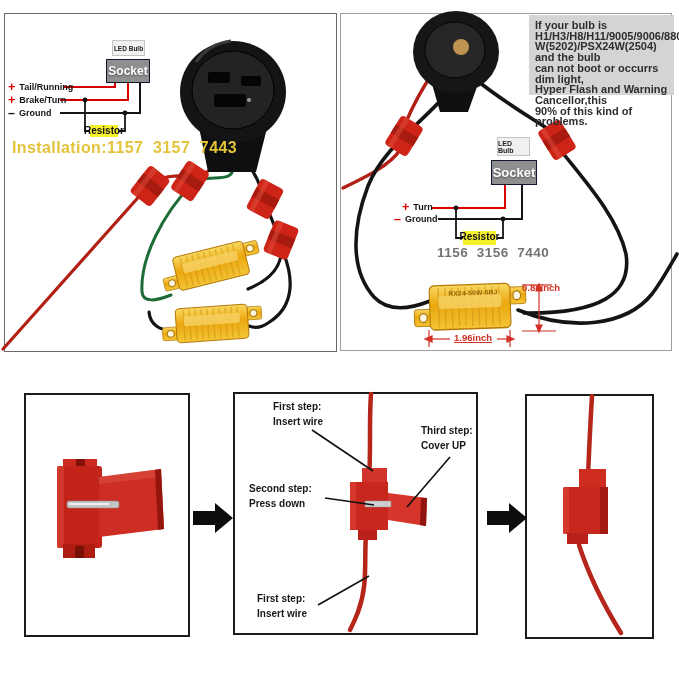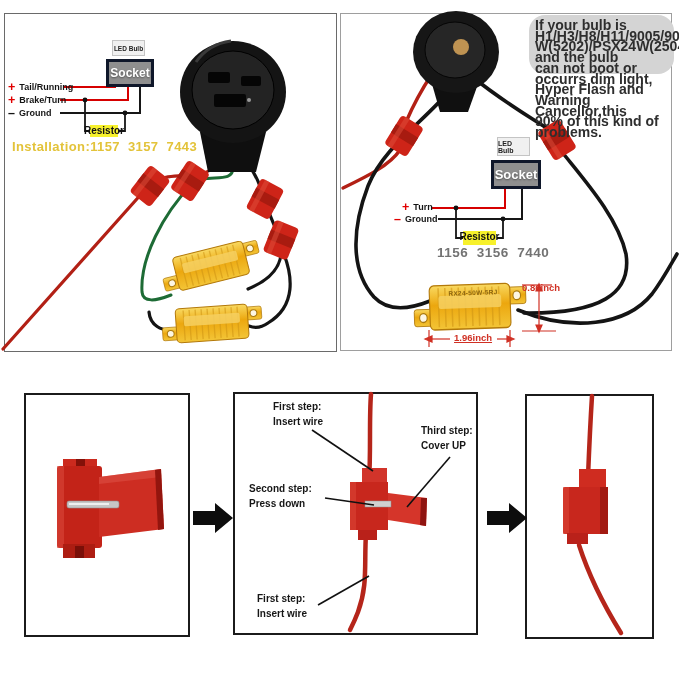--- a/index.html
+++ b/index.html
@@ -14,28 +14,28 @@
   svg.layer{position:absolute;left:0;top:0;pointer-events:none;}
   .row{position:absolute;display:flex;align-items:center;gap:4px;font-weight:bold;
        font-size:9px;color:#141414;white-space:nowrap;}
   .sign{font-size:12.5px;font-weight:bold;line-height:1;}
   .sign-red{color:#e10000;}
   .sign-black{color:#141414;}
   .ledbox{position:absolute;background:#f0f0f0;border:1px solid #c4c4c4;color:#222;
           font-weight:bold;display:flex;align-items:center;justify-content:center;}
   .socketbox{position:absolute;background:#8f8f8f;color:#fff;font-weight:bold;
              display:flex;align-items:center;justify-content:center;
-             text-shadow:0 1px 2px rgba(0,0,0,.45);border:3px solid #0f172a;}
+             text-shadow:0 1px 2px rgba(0,0,0,.45);border:1px solid #0f172a;}
   .resistor-tag{position:absolute;background:#f7f12c;color:#111;font-weight:bold;
                 font-size:10px;display:flex;justify-content:center;}
   .installation{position:absolute;left:12px;top:139px;color:#e3c33a;font-weight:bold;
-                font-size:13px;white-space:pre;letter-spacing:.4px;}
-  .infobox{position:absolute;left:529px;top:15px;width:145px;height:59px;background:#d4d4d4;
-           color:#2e2e2e;font-weight:bold;font-size:14px;line-height:10.7px;
-           padding:5px 3px 0 6px;box-sizing:border-box;border-radius:16px;}
+                font-size:16px;white-space:pre;letter-spacing:.4px;}
+  .infobox{position:absolute;left:529px;top:15px;width:145px;height:80px;background:#d4d4d4;
+           color:#2e2e2e;font-weight:bold;font-size:11px;line-height:10.7px;
+           padding:5px 3px 0 6px;box-sizing:border-box;}
   .models{position:absolute;left:437px;top:245px;font-weight:bold;font-size:13.5px;
           color:#737373;white-space:pre;letter-spacing:.5px;}
   .dim{position:absolute;color:#d03024;font-size:9.5px;font-weight:bold;white-space:nowrap;}
   .dim-w{background:#fff;padding:0 2px;}
   .res-print{position:absolute;left:437px;top:289px;width:72px;font-size:6.5px;color:#8a6410;
              transform:rotate(-2deg);letter-spacing:.3px;text-align:center;font-weight:bold;}
   .step{position:absolute;font-weight:bold;font-size:10px;line-height:15px;color:#161616;
         white-space:nowrap;}
 </style>
 </head>

